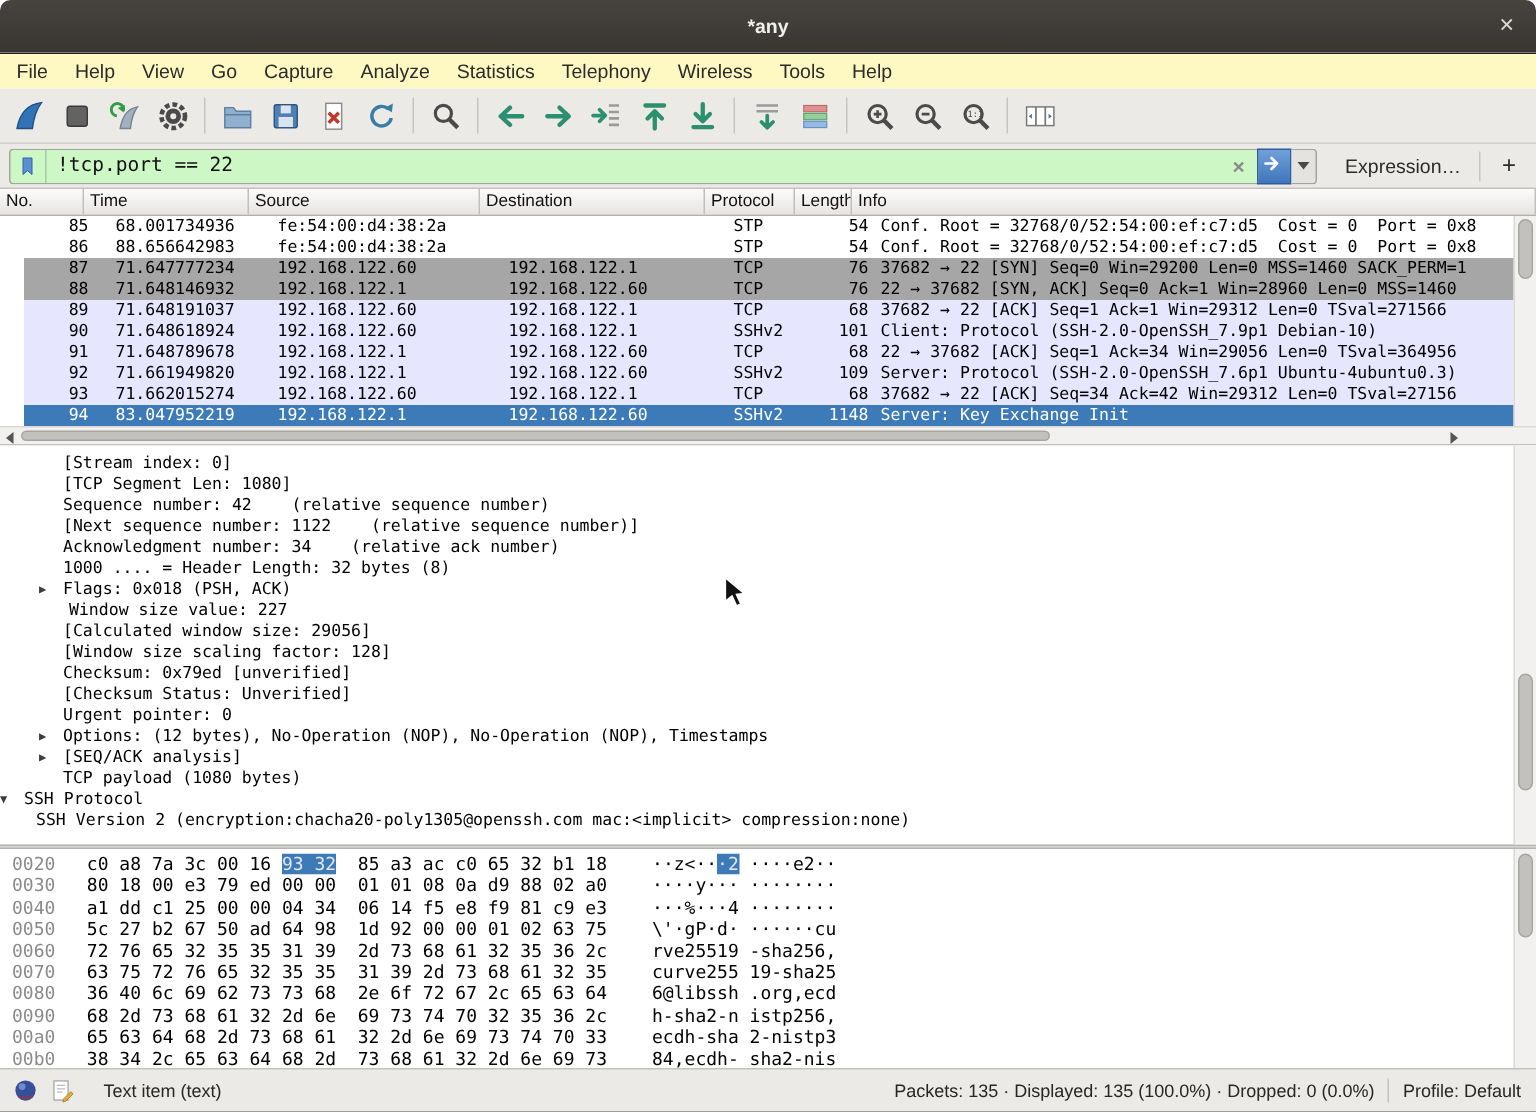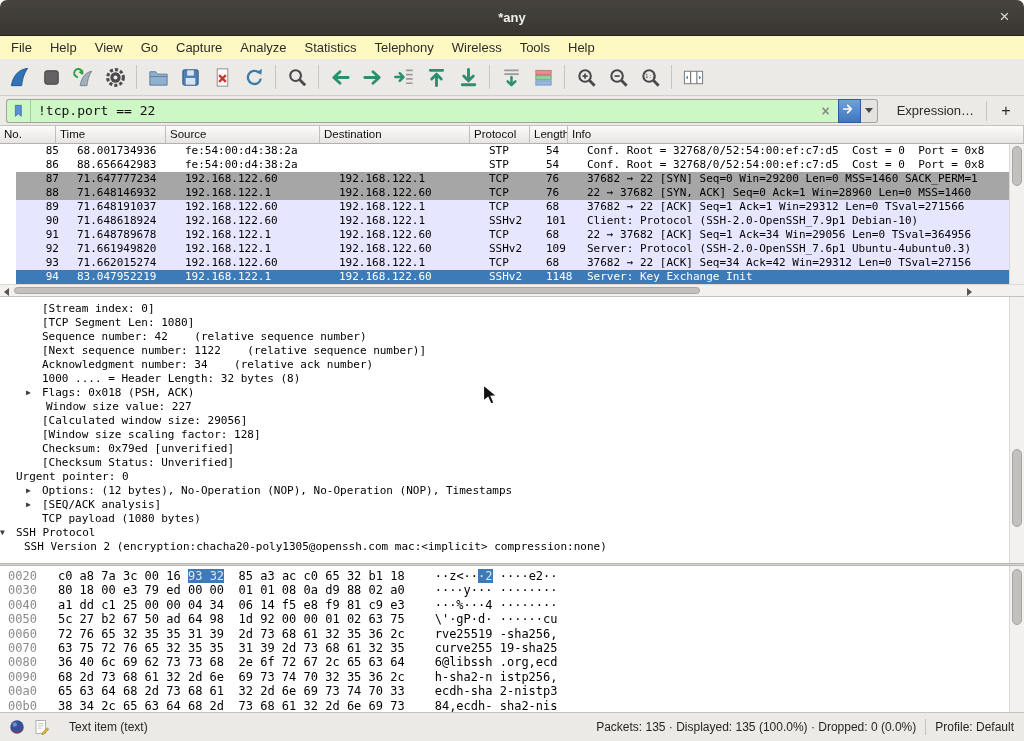--- a/index.html
+++ b/index.html
@@ -42,21 +42,21 @@
   .hcell{border-right:1px solid #c2c0bd;padding:2px 0 0 4px;white-space:nowrap;overflow:hidden;flex-shrink:0}
   .col0{width:56px}.col1{width:110px}.col2{width:154px}.col3{width:150px}.col4{width:60px}.col5{width:38px}.col6{flex:1;width:auto}
 
   
   .pkt-list{position:absolute;top:144px;left:16px;width:100%;height:140px;background:#fff;overflow:hidden}
   .prow{display:flex;height:14px;font:11px/14px "DejaVu Sans Mono",monospace;color:#000}
   .pcell{display:block;overflow:hidden;white-space:pre;flex-shrink:0}
   .prow .col0{text-align:right;padding-right:13px}
   .prow .col1{padding-left:5px}
   .prow .col2,.prow .col3,.prow .col4,.prow .col6{padding-left:3px}
-  .prow .col5{text-align:left;padding-right:5px}
+  .prow .col5{text-align:right;padding-right:5px}
   .r-stp{background:var(--row-stp,#fff)}
   .r-tcp{background:var(--row-tcp,#e7e6ff)}
   .r-syn{background:var(--row-syn,#a6a6a6)}
   .r-sel{background:var(--selection,#3c7ab8);color:#fff}
 
   
   .hscroll{position:absolute;top:284px;left:0;width:100%;height:13px;background:#f2f1ef;border-top:1px solid #dbd9d6;border-bottom:1px solid #c4c2bf}
   .hthumb{position:absolute;left:14px;top:2px;width:686px;height:7px;background:#c3c1be;border:1px solid #a7a5a2;border-radius:4px}
   .tri-left{position:absolute;left:4px;top:3px;width:0;height:0;border-top:4px solid transparent;border-bottom:4px solid transparent;border-right:5px solid #555}
   .tri-right{position:absolute;right:52px;top:3px;width:0;height:0;border-top:4px solid transparent;border-bottom:4px solid transparent;border-left:5px solid #555}
@@ -429,21 +429,21 @@
       <div class="dline" style="padding-left: 26px;"><span class="tri"></span><span>Sequence number: 42    (relative sequence number)</span></div>
       <div class="dline" style="padding-left: 26px;"><span class="tri"></span><span>[Next sequence number: 1122    (relative sequence number)]</span></div>
       <div class="dline" style="padding-left: 26px;"><span class="tri"></span><span>Acknowledgment number: 34    (relative ack number)</span></div>
       <div class="dline" style="padding-left: 26px;"><span class="tri"></span><span>1000 .... = Header Length: 32 bytes (8)</span></div>
       <div class="dline" style="padding-left: 26px;"><span class="tri">▶</span><span>Flags: 0x018 (PSH, ACK)</span></div>
       <div class="dline" style="padding-left: 30px;"><span class="tri"></span><span>Window size value: 227</span></div>
       <div class="dline" style="padding-left: 26px;"><span class="tri"></span><span>[Calculated window size: 29056]</span></div>
       <div class="dline" style="padding-left: 26px;"><span class="tri"></span><span>[Window size scaling factor: 128]</span></div>
       <div class="dline" style="padding-left: 26px;"><span class="tri"></span><span>Checksum: 0x79ed [unverified]</span></div>
       <div class="dline" style="padding-left: 26px;"><span class="tri"></span><span>[Checksum Status: Unverified]</span></div>
-      <div class="dline" style=""><span class="tri"></span><span>Urgent pointer: 0</span></div>
+      <div class="dline" style="padding-left: 26px;"><span class="tri"></span><span>Urgent pointer: 0</span></div>
       <div class="dline" style="padding-left: 26px;"><span class="tri">▶</span><span>Options: (12 bytes), No-Operation (NOP), No-Operation (NOP), Timestamps</span></div>
       <div class="dline" style="padding-left: 26px;"><span class="tri">▶</span><span>[SEQ/ACK analysis]</span></div>
       <div class="dline" style="padding-left: 26px;"><span class="tri"></span><span>TCP payload (1080 bytes)</span></div>
       <div class="dline" style="padding-left: 0;"><span class="tri">▼</span><span>SSH Protocol</span></div>
       <div class="dline" style="padding-left: 24px;"><span>SSH Version 2 (encryption:chacha20-poly1305@openssh.com mac:&lt;implicit&gt; compression:none)</span></div>
     </div>
 
   <div class="splitter"></div>
 
   <div class="hexpane" id="hexpane">

